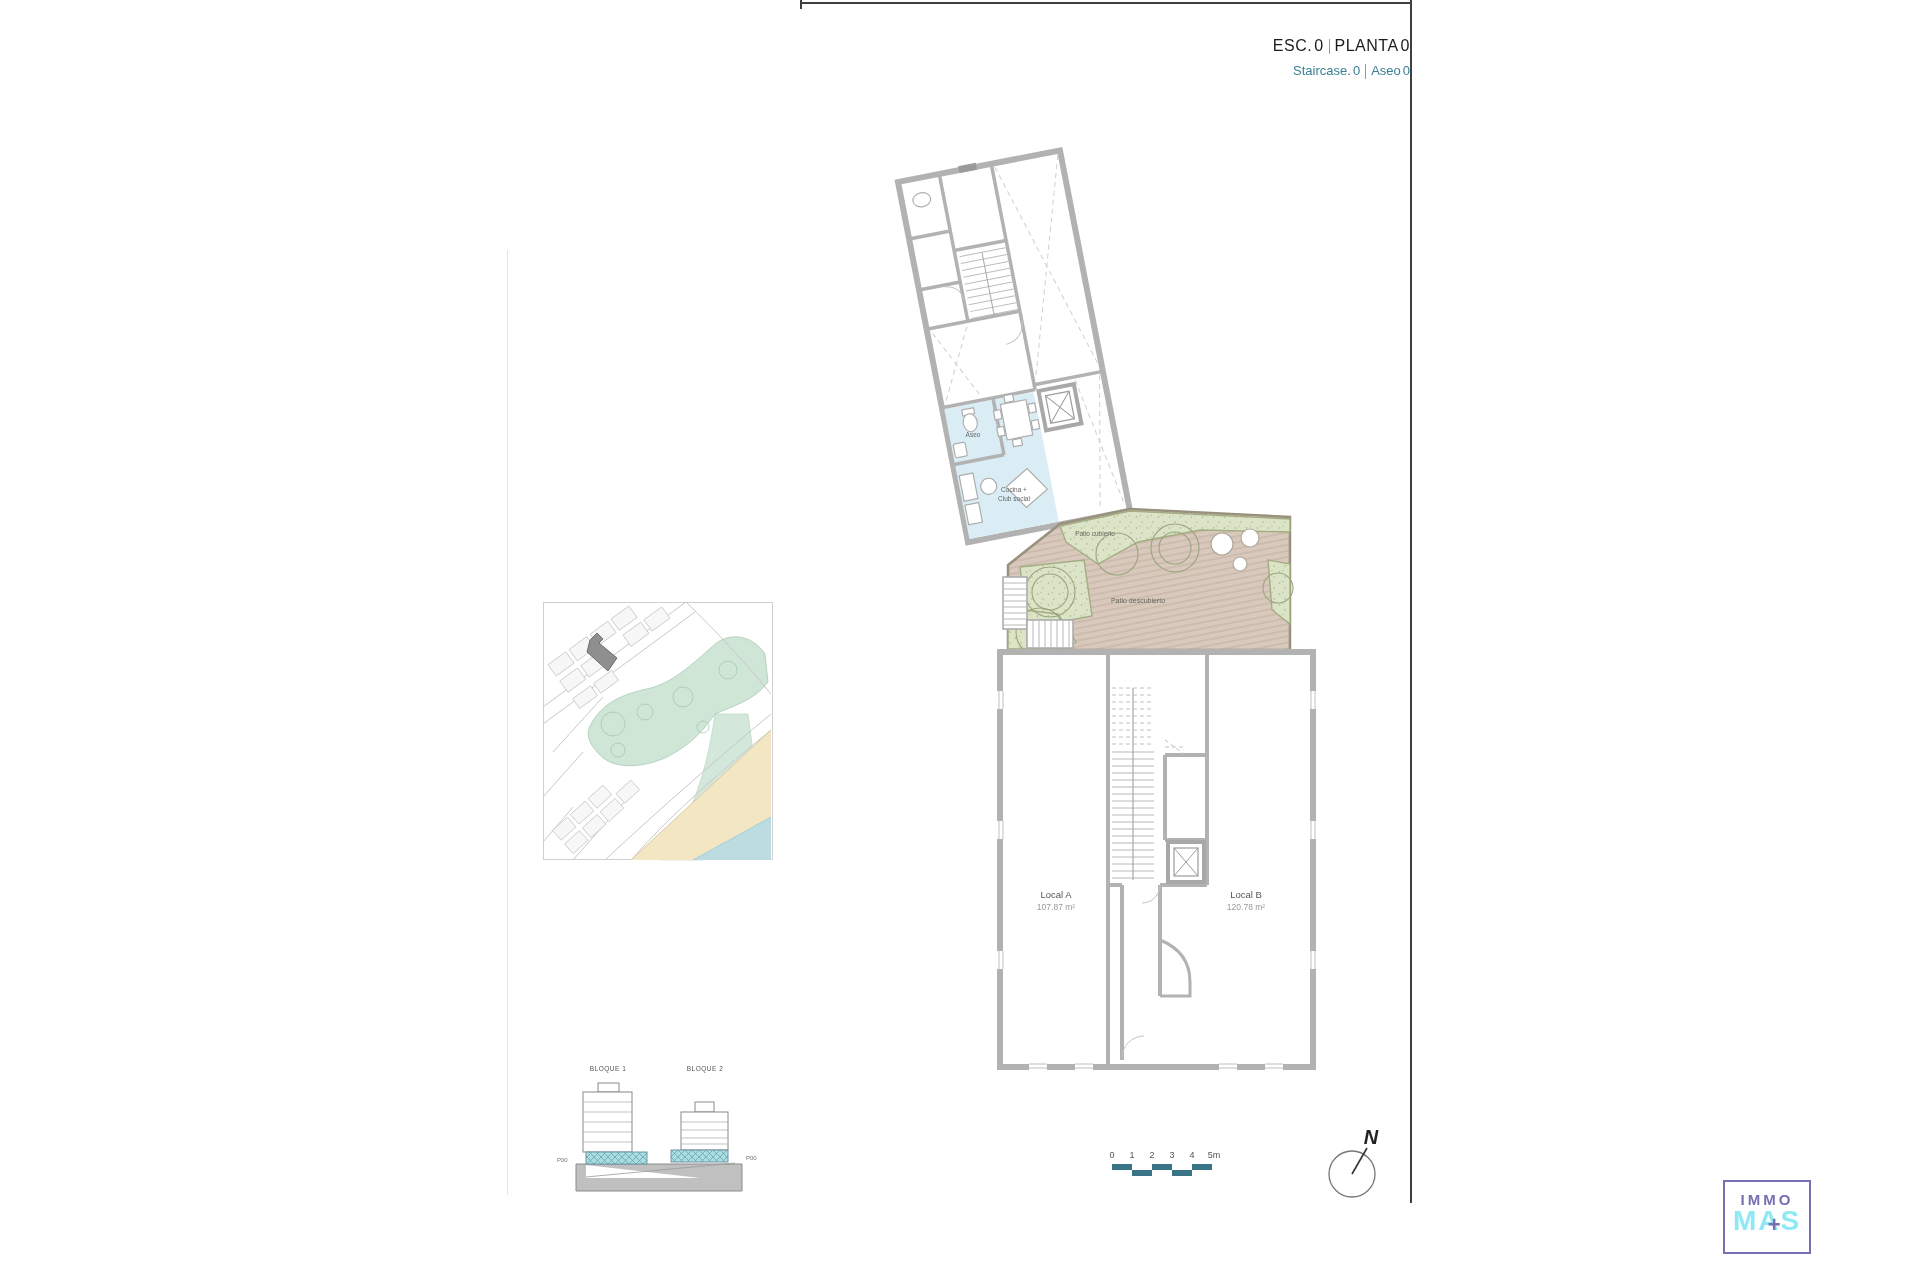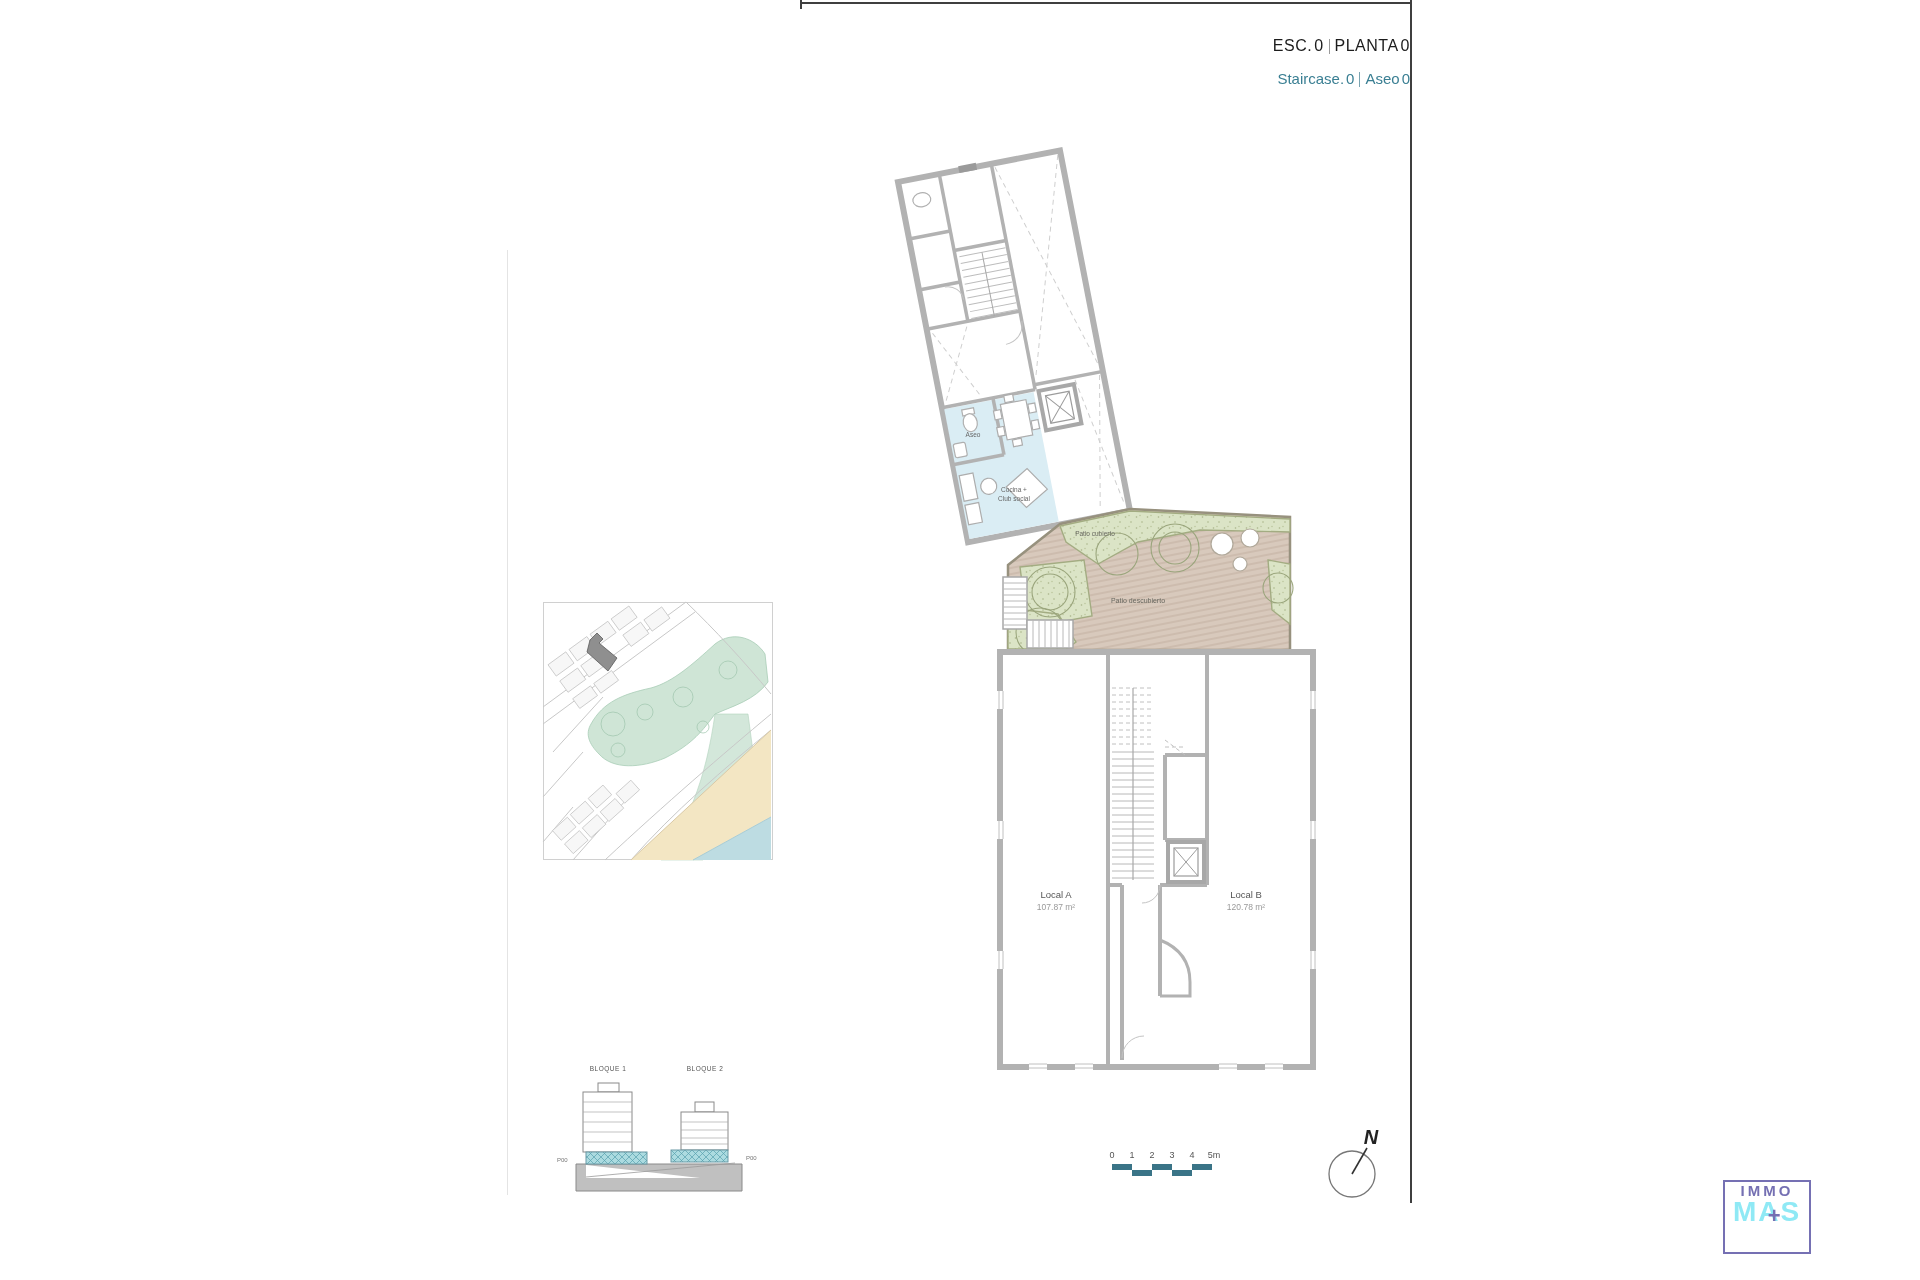--- a/index.html
+++ b/index.html
@@ -7,27 +7,27 @@
   .abs{position:absolute;}
   
   #border-top{left:800px;top:2px;width:612px;height:2px;background:#3f3f3f;}
   #border-top-stub{left:800px;top:0;width:2px;height:9px;background:#3f3f3f;}
   #border-right{left:1410px;top:0;width:2px;height:1203px;background:#3f3f3f;}
   #border-left-faint{left:507px;top:250px;width:1px;height:945px;background:#e4e4e4;}
   
   #plan-header{left:1170px;top:36px;width:240px;text-align:right;}
   .hdr-row{display:flex;justify-content:flex-end;align-items:center;gap:2px;line-height:20px;}
   .hdr-es{color:#1c1c1c;font-size:16px;letter-spacing:.5px;}
-  .hdr-en{color:#3a7f93;font-size:15px;margin-top:13px;}
+  .hdr-en{color:#3a7f93;font-size:13px;margin-top:5px;}
   .hdr-sep{display:inline-block;width:1px;height:15px;background:#9a9a9a;margin:0 3px;}
   .hdr-sep.teal{background:#7aa4b1;}
   
   #logo{left:1723px;top:1180px;width:88px;height:74px;border:2px solid #7570b3;background:#fff;
     text-align:center;box-sizing:border-box;}
-  #logo .l1{color:#7570b3;font-size:15px;font-weight:700;letter-spacing:3px;margin-top:0;}
+  #logo .l1{color:#7570b3;font-size:15px;font-weight:700;letter-spacing:3px;margin-top:9px;}
   #logo .l2{color:#8fe9f5;font-size:28px;font-weight:700;letter-spacing:2px;line-height:26px;position:relative;}
   #logo .plus{position:absolute;left:51%;bottom:-4px;color:#7570b3;font-size:22px;font-weight:700;}
   svg{position:absolute;overflow:visible;}
   text{font-family:"Liberation Sans",sans-serif;}
 </style>
 </head>
 <body>
 
 <div class="abs" id="border-top"></div>
 <div class="abs" id="border-top-stub"></div>

